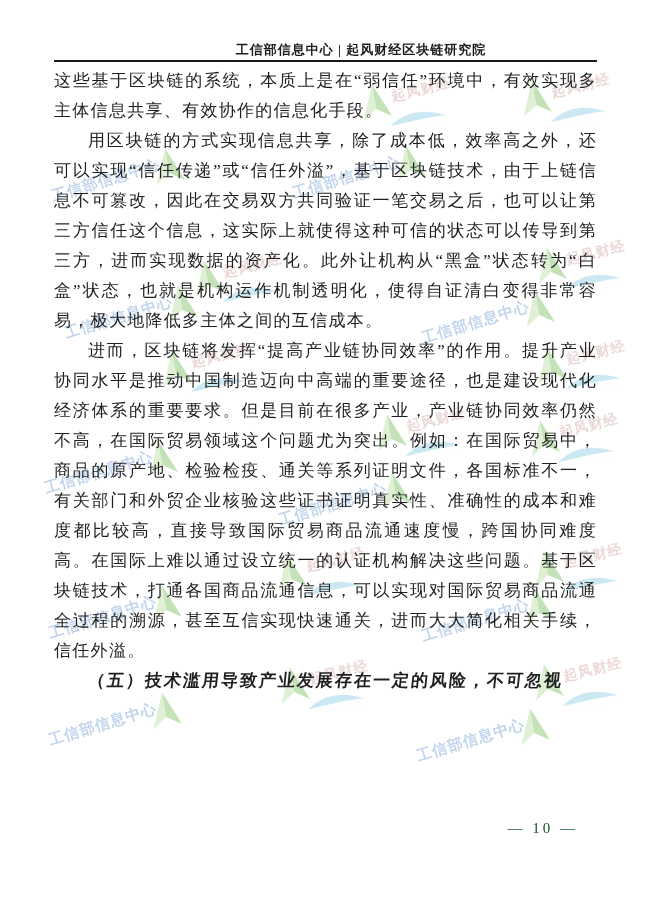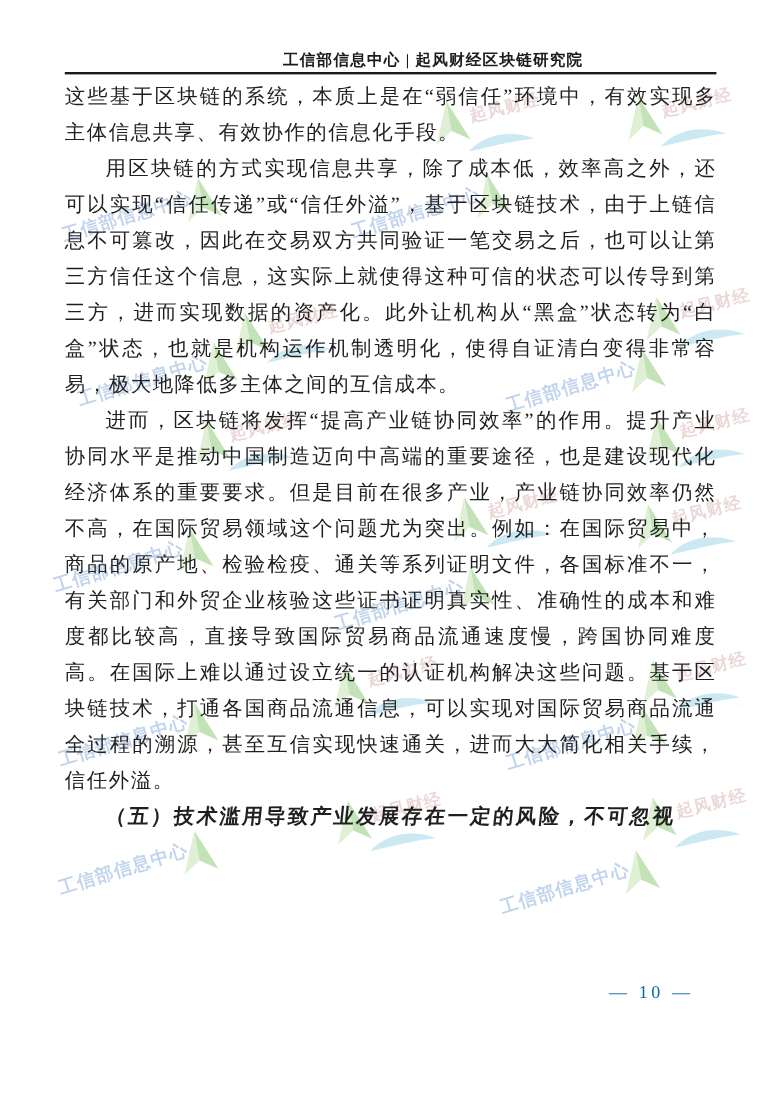--- a/index.html
+++ b/index.html
@@ -22,21 +22,21 @@
     position:absolute;top:66px;left:54px;width:543px;z-index:2;
     font-size:17px;line-height:30px;color:#1f1f1f;
     text-align:justify;text-justify:inter-character;
   }
   .para{margin:0;text-indent:2em;letter-spacing:1.3px;}
   .para.continuation{text-indent:0;}
   .para.heading{font-weight:bold;transform:skewX(-6deg);letter-spacing:2px;}
   
   .footer{
     position:absolute;top:820px;right:72px;z-index:2;
-    font-size:15px;color:#0369a1;letter-spacing:3px;white-space:nowrap;
+    font-size:15px;color:#14532d;letter-spacing:3px;white-space:nowrap;
   }
   
   .wm-layer{position:absolute;inset:0;z-index:1;pointer-events:none;}
   .wm{position:absolute;opacity:.55;}
   .wm-miit{width:130px;height:62px;}
   .wm-miit .leaf{position:absolute;top:0;right:2px;}
   .wm-text-miit{
     position:absolute;left:0;bottom:4px;display:inline-block;
     transform:rotate(-17deg);transform-origin:left bottom;
     font-family:"Liberation Sans","DejaVu Sans",sans-serif;

